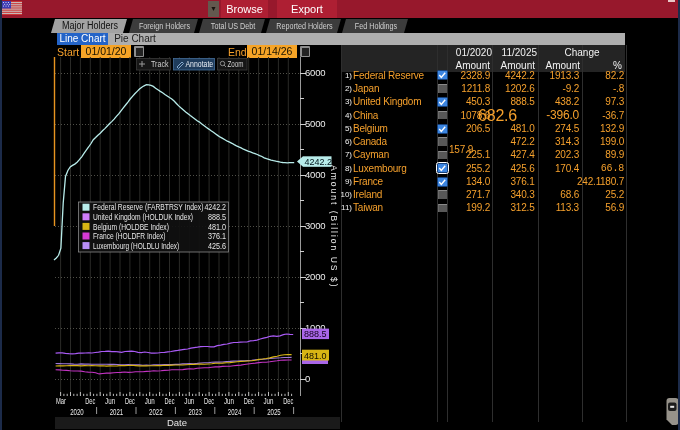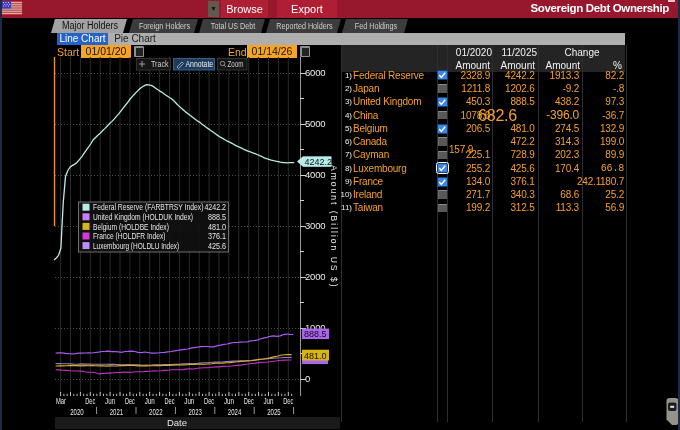--- a/index.html
+++ b/index.html
@@ -35,22 +35,20 @@
         <circle cx="4" cy="5" r=".5"></circle>
         <circle cx="6.5" cy="5" r=".5"></circle>
   </g>
 </svg>
 <div class="abs" style="left:208px;top:1px;width:11px;height:16px;background:#63584e;color:#17120d;
   font-size:7px;line-height:16px;text-align:center;">▼</div>
 <div class="abs" style="left:221px;top:0;width:47px;height:18px;background:#ae1f33;color:#fff;
   font-size:11px;line-height:18px;text-align:center;">Browse</div>
 <div class="abs" style="left:277px;top:0;width:60px;height:18px;background:#ae1f33;color:#fff;
   font-size:11px;line-height:18px;text-align:center;">Export</div>
-<div class="abs" style="left:448px;top:2px;width:221px;height:15px;color:#fff;font-size:11.5px;letter-spacing:-0.35px;
-  font-weight:bold;text-align:right;">Sovereign Debt Ownership</div>
 
 <div class="abs" style="left:668px;top:0;width:7px;height:2px;background:#e8c8c8;"></div>
 
 <div class="abs" style="left:0;top:18px;width:680px;height:15px;background:#000;"></div>
 <div class="abs" style="left:53px;top:19px;width:72px;height:14px;background:#a2a2a2;transform:skewX(-16deg);"></div>
 <div class="abs" style="left:57px;top:19px;width:66px;height:14px;color:#101010;font-size:10px;line-height:14px;text-align:center;white-space:nowrap;transform:scaleX(0.9);">Major Holders</div>
 <div class="abs" style="left:131px;top:19px;width:65px;height:14px;background:#3c3c3c;transform:skewX(-16deg);"></div>
 <div class="abs" style="left:132px;top:19px;width:65px;height:14px;color:#cfcfcf;font-size:9px;line-height:14px;text-align:center;white-space:nowrap;transform:scaleX(0.8);">Foreign Holders</div>
 <div class="abs" style="left:201px;top:19px;width:62px;height:14px;background:#3c3c3c;transform:skewX(-16deg);"></div>
 <div class="abs" style="left:202px;top:19px;width:62px;height:14px;color:#cfcfcf;font-size:9px;line-height:14px;text-align:center;white-space:nowrap;transform:scaleX(0.8);">Total US Debt</div>
@@ -331,21 +329,21 @@
 <div class="abs amber" style="left:353px;top:135.1px;width:84px;height:13.3px;font-size:10px;line-height:13.3px;letter-spacing:-0.2px;">Canada</div>
 <div class="abs" style="left:437.5px;top:137.29999999999998px;width:9px;height:8.5px;background:#585858;border-top:1px solid #8a8a8a;border-left:1px solid #6a6a6a;box-sizing:border-box;"></div>
 <div class="abs amber" style="left:432px;top:135.1px;width:58px;height:13.3px;font-size:10px;line-height:13.3px;text-align:center;letter-spacing:-0.2px;margin-top:8px;">157.9</div>
 <div class="abs amber" style="left:476.5px;top:135.1px;width:58px;height:13.3px;font-size:10px;line-height:13.3px;text-align:right;letter-spacing:-0.2px;">472.2</div>
 <div class="abs amber" style="left:521px;top:135.1px;width:58px;height:13.3px;font-size:10px;line-height:13.3px;text-align:right;letter-spacing:-0.2px;">314.3</div>
 <div class="abs amber" style="left:566px;top:135.1px;width:58px;height:13.3px;font-size:10px;line-height:13.3px;text-align:right;letter-spacing:-0.2px;">199.0</div>
 <div class="abs" style="left:340px;top:148.3px;width:12px;height:13.3px;color:#f0f0f0;font-size:8px;line-height:13.3px;text-align:right;">7)</div>
 <div class="abs amber" style="left:353px;top:148.3px;width:84px;height:13.3px;font-size:10px;line-height:13.3px;letter-spacing:-0.2px;">Cayman</div>
 <div class="abs" style="left:437.5px;top:150.5px;width:9px;height:8.5px;background:#585858;border-top:1px solid #8a8a8a;border-left:1px solid #6a6a6a;box-sizing:border-box;"></div>
 <div class="abs amber" style="left:432px;top:148.3px;width:58px;height:13.3px;font-size:10px;line-height:13.3px;text-align:right;letter-spacing:-0.2px;">225.1</div>
-<div class="abs amber" style="left:476.5px;top:148.3px;width:58px;height:13.3px;font-size:10px;line-height:13.3px;text-align:right;letter-spacing:-0.2px;">728.9</div>
+<div class="abs amber" style="left:476.5px;top:148.3px;width:58px;height:13.3px;font-size:10px;line-height:13.3px;text-align:right;letter-spacing:-0.2px;">427.4</div>
 <div class="abs amber" style="left:521px;top:148.3px;width:58px;height:13.3px;font-size:10px;line-height:13.3px;text-align:right;letter-spacing:-0.2px;">202.3</div>
 <div class="abs amber" style="left:566px;top:148.3px;width:58px;height:13.3px;font-size:10px;line-height:13.3px;text-align:right;letter-spacing:-0.2px;">89.9</div>
 <div class="abs" style="left:340px;top:161.6px;width:12px;height:13.3px;color:#f0f0f0;font-size:8px;line-height:13.3px;text-align:right;">8)</div>
 <div class="abs amber" style="left:353px;top:161.6px;width:84px;height:13.3px;font-size:10px;line-height:13.3px;letter-spacing:-0.2px;">Luxembourg</div>
 <div class="abs" style="left:437px;top:163.29999999999998px;width:10.5px;height:10px;background:#3c85e0;border:1px solid #16427e;border-radius:1.5px;box-sizing:border-box;outline:1px solid #fff;"></div>
 <svg class="abs" style="left:437px;top:163.29999999999998px;" width="10.5" height="10" viewBox="0 0 10.5 10">
       <path d="M2.3,5 l2,2.4 l3.9,-4.6" fill="none" stroke="#fff" stroke-width="1.4"></path>
     </svg>
 <div class="abs amber" style="left:432px;top:161.6px;width:58px;height:13.3px;font-size:10px;line-height:13.3px;text-align:right;letter-spacing:-0.2px;">255.2</div>
 <div class="abs amber" style="left:476.5px;top:161.6px;width:58px;height:13.3px;font-size:10px;line-height:13.3px;text-align:right;letter-spacing:-0.2px;">425.6</div>

